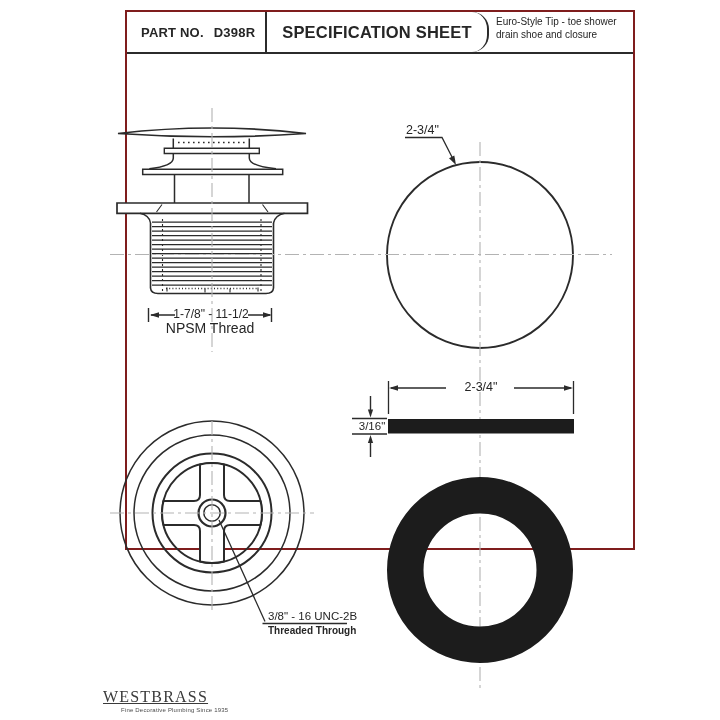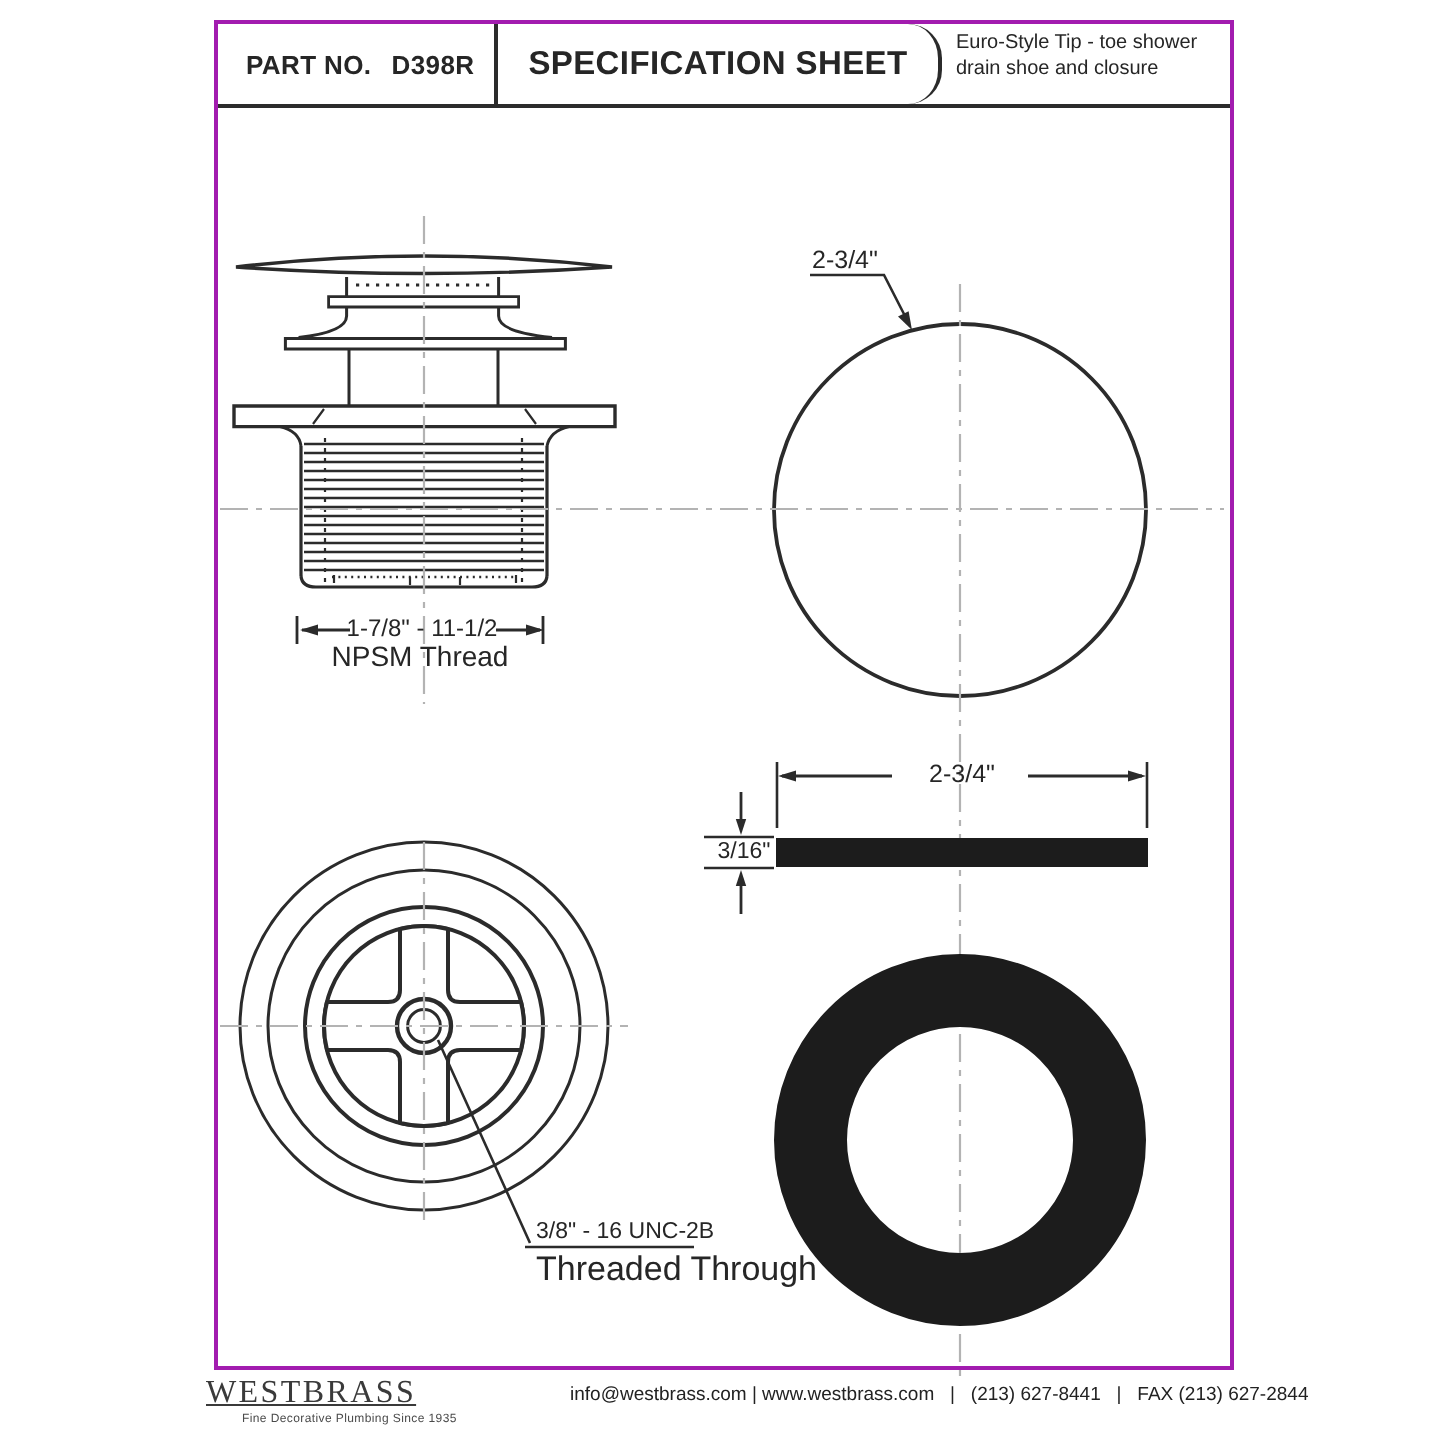--- a/index.html
+++ b/index.html
@@ -1,20 +1,20 @@
 <!DOCTYPE html>
 <html><head>
 <meta charset="utf-8">
 <style>
   html,body{margin:0;padding:0;background:#ffffff;}
   .page{position:relative;width:720px;height:720px;background:#fff;
         font-family:"Liberation Sans",sans-serif;color:#262626;overflow:hidden;}
   
-  .sheet{position:absolute;left:107px;top:10px;width:510px;height:675px;
-         border:2px solid #a21caf;box-sizing:border-box;}
+  .sheet{position:absolute;left:125px;top:10px;width:510px;height:540px;
+         border:2px solid #7f1d1d;box-sizing:border-box;}
   
   .hdr{position:absolute;left:0;top:0;width:100%;height:42px;display:flex;
        border-bottom:2px solid #2b2b2b;box-sizing:border-box;}
   .hdr-cell{box-sizing:border-box;display:flex;align-items:center;}
   .cell-part{width:140px;border-right:2px solid #2b2b2b;padding-left:14px;
              font-size:13px;font-weight:600;letter-spacing:.2px;}
   .cell-part .gap{display:inline-block;width:10px;}
   .cell-title{width:222px;border-right:2px solid #2b2b2b;justify-content:center;
               font-size:16.5px;font-weight:600;letter-spacing:.2px;border-radius:17px;}
   .cell-desc{flex:1;padding:3px 6px 3px 7px;font-size:10px;font-weight:500;
@@ -23,21 +23,21 @@
   svg.linework{position:absolute;left:0;top:0;pointer-events:none;}
   
   .lbl{position:absolute;white-space:pre;color:#262626;}
   .lbl.c{transform:translate(-50%,-50%);}
   .dim1a{left:211px;top:314px;font-size:12px;font-weight:500;}
   .dim1b{left:210px;top:328px;font-size:14px;font-weight:500;}
   .dimcirc{left:406px;top:130px;font-size:12.5px;font-weight:500;}
   .dimbar{left:481px;top:387px;font-size:12.5px;font-weight:500;}
   .dimthk{left:372px;top:426px;font-size:11.5px;font-weight:500;}
   .callout1{left:268px;top:610px;font-size:11.5px;font-weight:500;}
-  .callout2{left:268px;top:625px;font-size:17px;font-weight:400;}
+  .callout2{left:268px;top:625px;font-size:10px;font-weight:700;}
   
   .brand{position:absolute;left:103px;top:688px;font-family:"Liberation Serif",serif;
          font-size:16px;letter-spacing:1.2px;color:#3a3a3a;text-decoration:underline;}
   .tagline{position:absolute;left:121px;top:707px;font-size:6px;letter-spacing:.2px;
            color:#4a4a4a;}
   .contact{position:absolute;left:285px;top:692px;font-size:9.5px;color:#222;
            white-space:pre;}
 </style>
 </head>
 <body>
@@ -160,15 +160,14 @@
   <div class="lbl c dim1a">1-7/8" - 11-1/2</div>
   <div class="lbl c dim1b">NPSM Thread</div>
   <div class="lbl c dimcirc" style="transform:translate(0,-50%);">2-3/4"</div>
   <div class="lbl c dimbar">2-3/4"</div>
   <div class="lbl c dimthk">3/16"</div>
   <div class="lbl callout1">3/8" - 16 UNC-2B</div>
   <div class="lbl callout2">Threaded Through</div>
 
   <div class="brand">WESTBRASS</div>
   <div class="tagline">Fine Decorative Plumbing Since 1935</div>
-  <div class="contact">info@westbrass.com | www.westbrass.com   |   (213) 627-8441   |   FAX (213) 627-2844</div>
 
 </div>
 
 </body></html>

